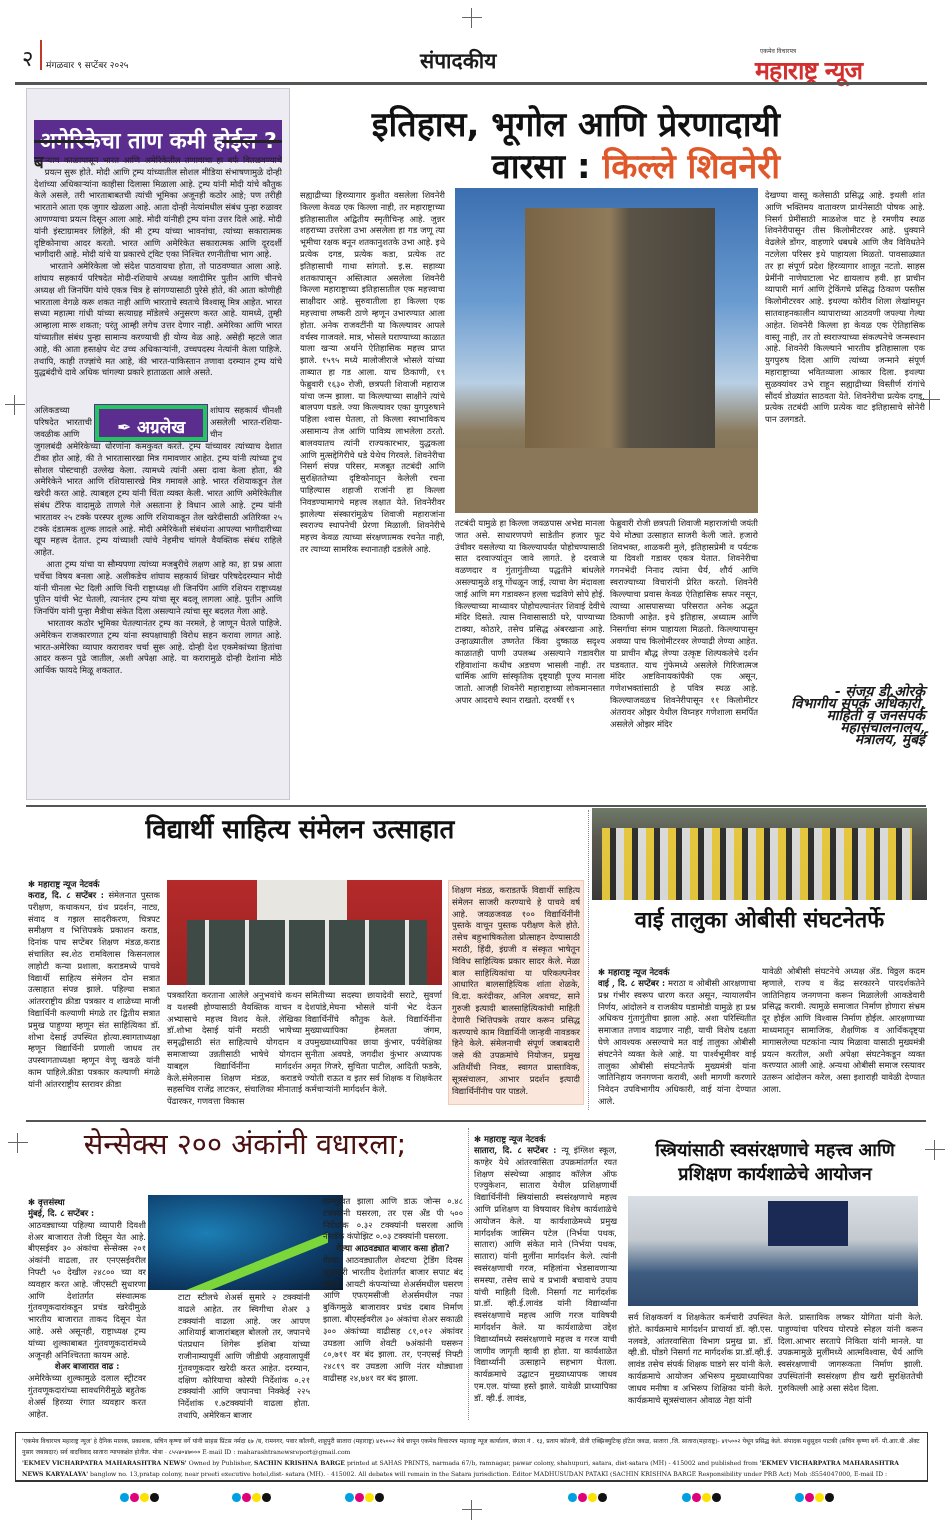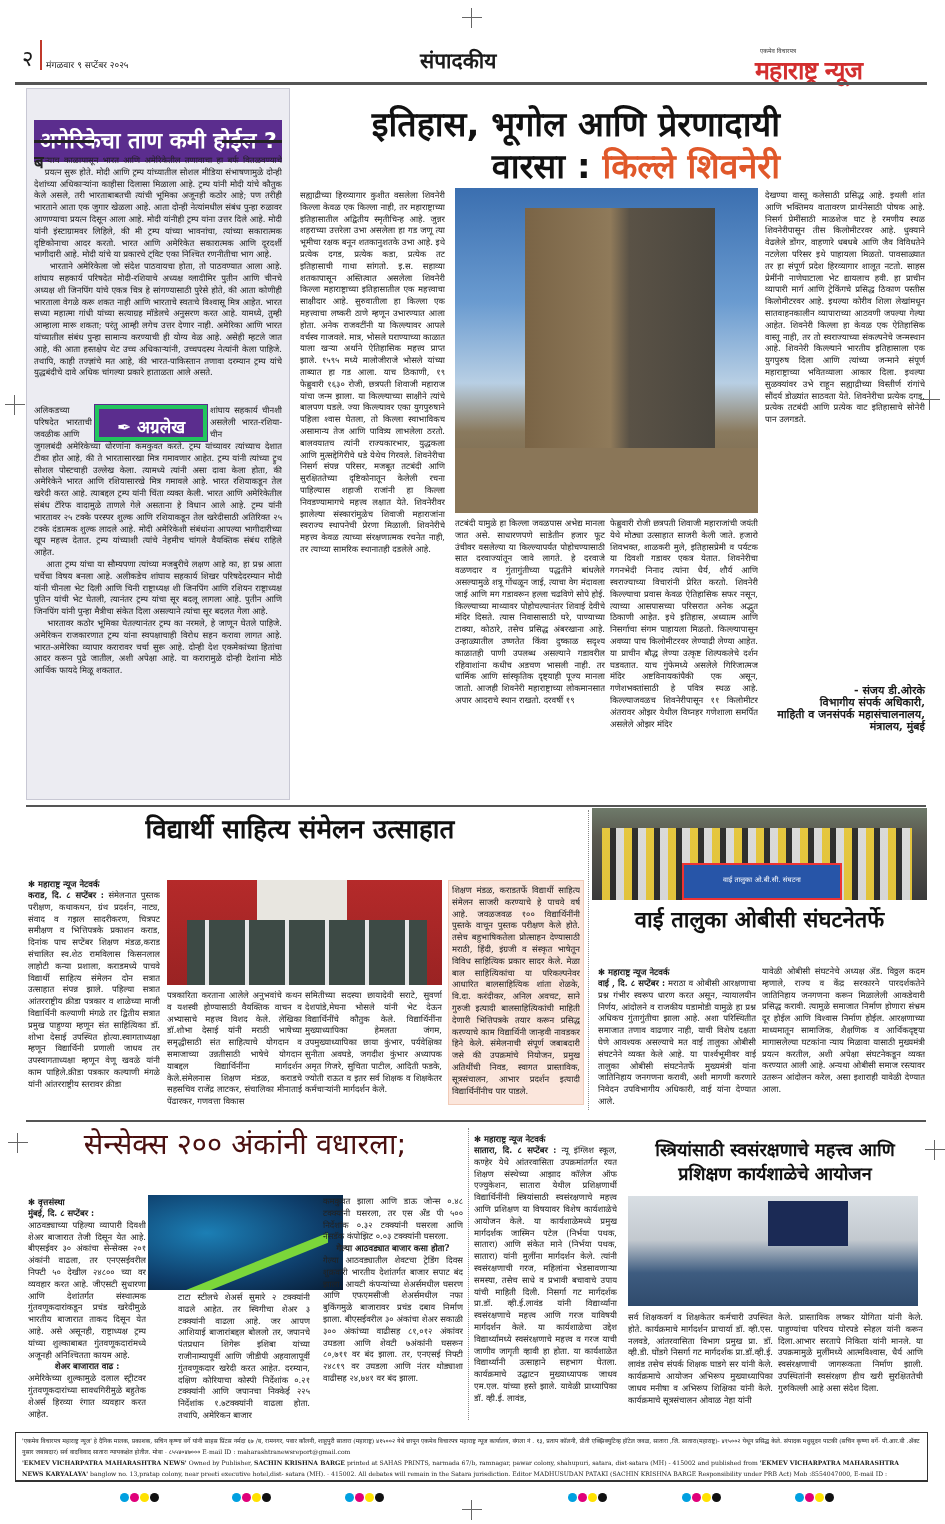--- a/index.html
+++ b/index.html
@@ -31,21 +31,21 @@
   .main-head1 { left: 360px; top: 100px; width: 420px; font-size: 34px; font-family: "DejaVu Sans", sans-serif; font-weight: bold; text-align: right; color: #111; }
   .main-head2 { left: 420px; top: 142px; width: 360px; font-size: 34px; font-family: "DejaVu Sans", sans-serif; font-weight: bold; text-align: right; color: #111; }
   .main-head2 .orange { color: #e0582a; }
   .main-text1 { left: 300px; top: 190px; width: 145px; height: 610px; }
   .fort-img { left: 455px; top: 188px; width: 303px; height: 325px; background: linear-gradient(180deg, #3b6fb0 0%, #6a9bd0 35%, #b8cfe4 60%, #8a7a5e 75%, #6b5a40 100%); overflow: hidden; }
   .fort-tower { position: absolute; left: 70px; top: 20px; width: 190px; height: 300px; background: linear-gradient(90deg, #7a6446 0%, #8f7a5a 45%, #5a5246 55%, #4a463e 100%); }
   .fort-wall { position: absolute; left: 0; top: 260px; width: 303px; height: 65px; background: #8a7658; }
   .main-text2 { left: 455px; top: 518px; width: 150px; height: 280px; }
   .main-text3 { left: 610px; top: 518px; width: 148px; height: 280px; }
   .main-text4 { left: 765px; top: 190px; width: 160px; height: 490px; }
-  .byline { left: 765px; top: 685px; width: 160px; font-size: 11px; line-height: 12px; text-align: right; font-weight: bold; }
+  .byline { left: 765px; top: 685px; width: 160px; font-size: 14px; line-height: 12px; text-align: right; font-weight: bold; font-style: italic; }
   .rule-mid { left: 26px; top: 805px; width: 900px; height: 2px; background: #555; }
   
   .lah-head { left: 20px; top: 812px; width: 560px; font-size: 26px; font-family: "DejaVu Sans", sans-serif; font-weight: bold; text-align: center; line-height: 34px; color: #111; }
   .lah-net { left: 28px; top: 878px; font-size: 8.4px; font-weight: bold; }
   .lah-text1 { left: 28px; top: 890px; width: 132px; height: 220px; }
   .lah-img { left: 167px; top: 880px; width: 275px; height: 105px; background: linear-gradient(180deg, #b52a2a 0%, #9a2323 100%); overflow: hidden; }
   .lah-img .banner { position: absolute; left: 90px; top: 0; width: 90px; height: 45px; background: #e8e6e0; }
   .lah-img .girls { position: absolute; left: 20px; top: 40px; width: 240px; height: 65px; background: repeating-linear-gradient(90deg, #3d4a45 0 18px, #e6e6e6 18px 22px, #3d4a45 22px 40px); }
   .lah-text2 { left: 167px; top: 990px; width: 135px; height: 120px; }
   .lah-text3 { left: 305px; top: 990px; width: 137px; height: 120px; }
@@ -157,21 +157,20 @@
   <div class="abs col-text lah-text2">पत्रकारिता करताना आलेले अनुभवांचे कथन व यशस्वी होण्यासाठी वैयक्तिक वाचन व अभ्यासाचे महत्त्व विशद केले. लेखिका डॉ.शोभा देसाई यांनी मराठी भाषेच्या समृद्धीसाठी संत साहित्याचे योगदान व समाजाच्या उन्नतीसाठी भाषेचे योगदान याबद्दल विद्यार्थिनींना मार्गदर्शन केले.संमेलनास शिक्षण मंडळ, कराडचे सहसचिव राजेंद्र लाटकर, संचालिका मीनाताई पेंढारकर, गणवत्ता विकास</div>
   <div class="abs col-text lah-text3">समितीच्या सदस्या छायादेवी सराटे, सुवर्णा देशपांडे,मेघना भोसले यांनी भेट देऊन विद्यार्थिनींचे कौतुक केले. विद्यार्थिनींना मुख्याध्यापिका हेमलता जंगम, उपमुख्याध्यापिका छाया कुंभार, पर्यवेक्षिका सुनीता अवघडे, जगदीश कुंभार अध्यापक अमृत गिजरे, सुचिता पाटील, आदिती फडके, ज्योती राऊत व इतर सर्व शिक्षक व शिक्षकेतर कर्मचाऱ्यांनी मार्गदर्शन केले.</div>
   <div class="abs lah-box"></div>
   <div class="abs col-text lah-text4">शिक्षण मंडळ, कराडतर्फे विद्यार्थी साहित्य संमेलन साजरी करण्याचे हे पाचवे वर्ष आहे. जवळजवळ १०० विद्यार्थिनींनी पुस्तके वाचून पुस्तक परीक्षण केले होते. तसेच बहुभाषिकतेला प्रोत्साहन देण्यासाठी मराठी, हिंदी, इंग्रजी व संस्कृत भाषेतून विविध साहित्यिक प्रकार सादर केले. मेळा बाल साहित्यिकांचा या परिकल्पनेवर आधारित बालसाहित्यिक शांता शेळके, वि.दा. करंदीकर, अनिल अवचट, साने गुरुजी इत्यादी बालसाहित्यिकांची माहिती देणारी भित्तिपत्रके तयार करून प्रसिद्ध करण्याचे काम विद्यार्थिनी जान्हवी नावडकर हिने केले. संमेलनाची संपूर्ण जबाबदारी जसे की उपक्रमांचे नियोजन, प्रमुख अतिथींची निवड, स्वागत प्रास्ताविक, सूत्रसंचालन, आभार प्रदर्शन इत्यादी विद्यार्थिनींनीच पार पाडले.</div>
 </section>
 <div class="abs vsep"></div>
 
 <section>
   <div class="abs obc-img">
     <div class="crowd"></div>
-    <div class="banner" style="color:#fff;font-size:7px;text-align:center;line-height:30px;font-family:'DejaVu Sans',sans-serif;"><span>वाई तालुका ओ.बी.सी. संघटना</span></div>
   </div>
   <div class="abs obc-head">
     <div>वाई तालुका ओबीसी संघटनेतर्फे</div>
   </div>
   <div class="abs obc-net">✻ महाराष्ट्र न्यूज नेटवर्क</div>
   <div class="abs col-text obc-text1"><b>वाई , दि. ८ सप्टेंबर :</b> <span>मराठा व ओबीसी आरक्षणाचा प्रश्न गंभीर स्वरूप धारण करत असून, न्यायालयीन निर्णय, आंदोलने व राजकीय घडामोडी यामुळे हा प्रश्न अधिकच गुंतागुंतीचा झाला आहे. अशा परिस्थितीत समाजात तणाव वाढणार नाही, याची विशेष दक्षता घेणे आवश्यक असल्याचे मत वाई तालुका ओबीसी संघटनेने व्यक्त केले आहे. या पार्श्वभूमीवर वाई तालुका ओबीसी संघटनेतर्फे मुख्यमंत्री यांना जातिनिहाय जनगणना करावी, अशी मागणी करणारे निवेदन उपविभागीय अधिकारी, वाई यांना देण्यात आले.</span></div>
   <div class="abs col-text obc-text2">यावेळी ओबीसी संघटनेचे अध्यक्ष ॲड. विठ्ठल कदम म्हणाले, राज्य व केंद्र सरकारने पारदर्शकतेने जातिनिहाय जनगणना करून मिळालेली आकडेवारी प्रसिद्ध करावी. त्यामुळे समाजात निर्माण होणारा संभ्रम दूर होईल आणि विश्वास निर्माण होईल. आरक्षणाच्या माध्यमातून सामाजिक, शैक्षणिक व आर्थिकदृष्ट्या मागासलेल्या घटकांना न्याय मिळावा यासाठी मुख्यमंत्री प्रयत्न करतील, अशी अपेक्षा संघटनेकडून व्यक्त करण्यात आली आहे. अन्यथा ओबीसी समाज रस्त्यावर उतरून आंदोलन करेल, असा इशाराही यावेळी देण्यात आला.</div>
 </section>
 <div class="abs rule-low"></div>
 

